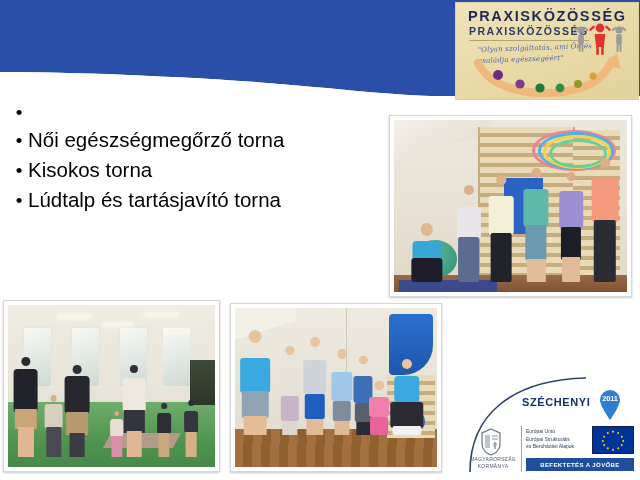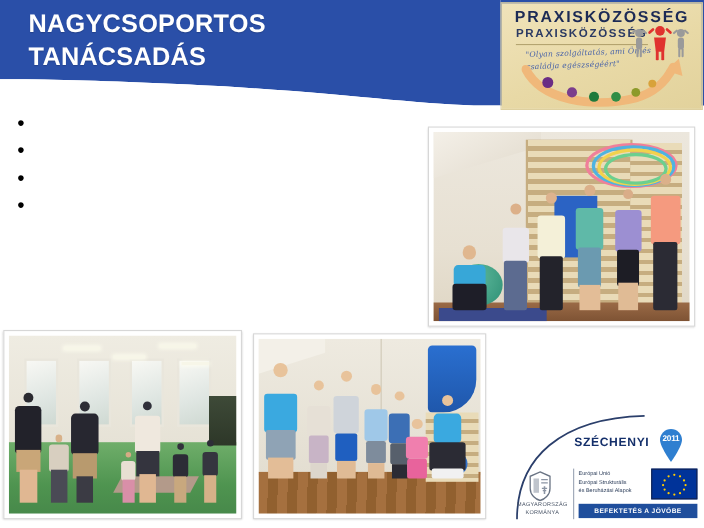--- a/index.html
+++ b/index.html
@@ -345,24 +345,20 @@
 <div class="slide">
 
   <div class="banner-wrap">
     <svg class="banner-svg" width="640" height="100" viewBox="0 0 640 100">
       <path d="M0,0 L640,0 L640,96 L455,96 L455,0 L0,0 Z" fill="#2a4fa8"></path>
       <path d="M0,0 L455,0 L455,96 L440,96
                C380,96 300,82 150,76
                C90,73 40,72 0,72 Z" fill="#2a4fa8"></path>
       <path d="M0,72 C40,72 90,73 150,76 C300,82 380,96 440,96 L455,96 L455,100 L0,100 Z" fill="#ffffff"></path>
     </svg>
-    <div class="banner-title">
-      <span>NAGYCSOPORTOS</span>
-      <span class="l2">TANÁCSADÁS</span>
-    </div>
   </div>
 
   <div class="logo-box">
     <div class="logo-title">PRAXISKÖZÖSSÉG</div>
     <div class="logo-sub">PRAXISKÖZÖSSÉG</div>
     <div class="logo-divider"></div>
     <div class="logo-hand">"Olyan szolgáltatás, ami Ön és családja egészségéért"</div>
 
     <svg class="logo-people" viewBox="0 0 56 34">
 
@@ -405,26 +401,29 @@
       <circle cx="119" cy="27" r="3.6" fill="#d8a23a"></circle>
     </svg>
   </div>
 
   <div class="bullets">
     <div class="bullet-row">
       <span class="bullet-dot">•</span>
     </div>
     <div class="bullet-row">
       <span class="bullet-dot">•</span>
+      <span class="bullet-text">Női egészségmegőrző torna</span>
     </div>
     <div class="bullet-row">
       <span class="bullet-dot">•</span>
+      <span class="bullet-text">Kisokos torna</span>
     </div>
     <div class="bullet-row">
       <span class="bullet-dot">•</span>
+      <span class="bullet-text">Lúdtalp és tartásjavító torna</span>
     </div>
   </div>
 
   <div class="photo" id="photo-women">
     <div class="inner">
       <div class="p1-wall"></div>
       <div class="p1-ceil"></div>
       <div class="p1-bars"></div>
       <div class="p1-bars2"></div>
       <div class="p1-blue"></div>

